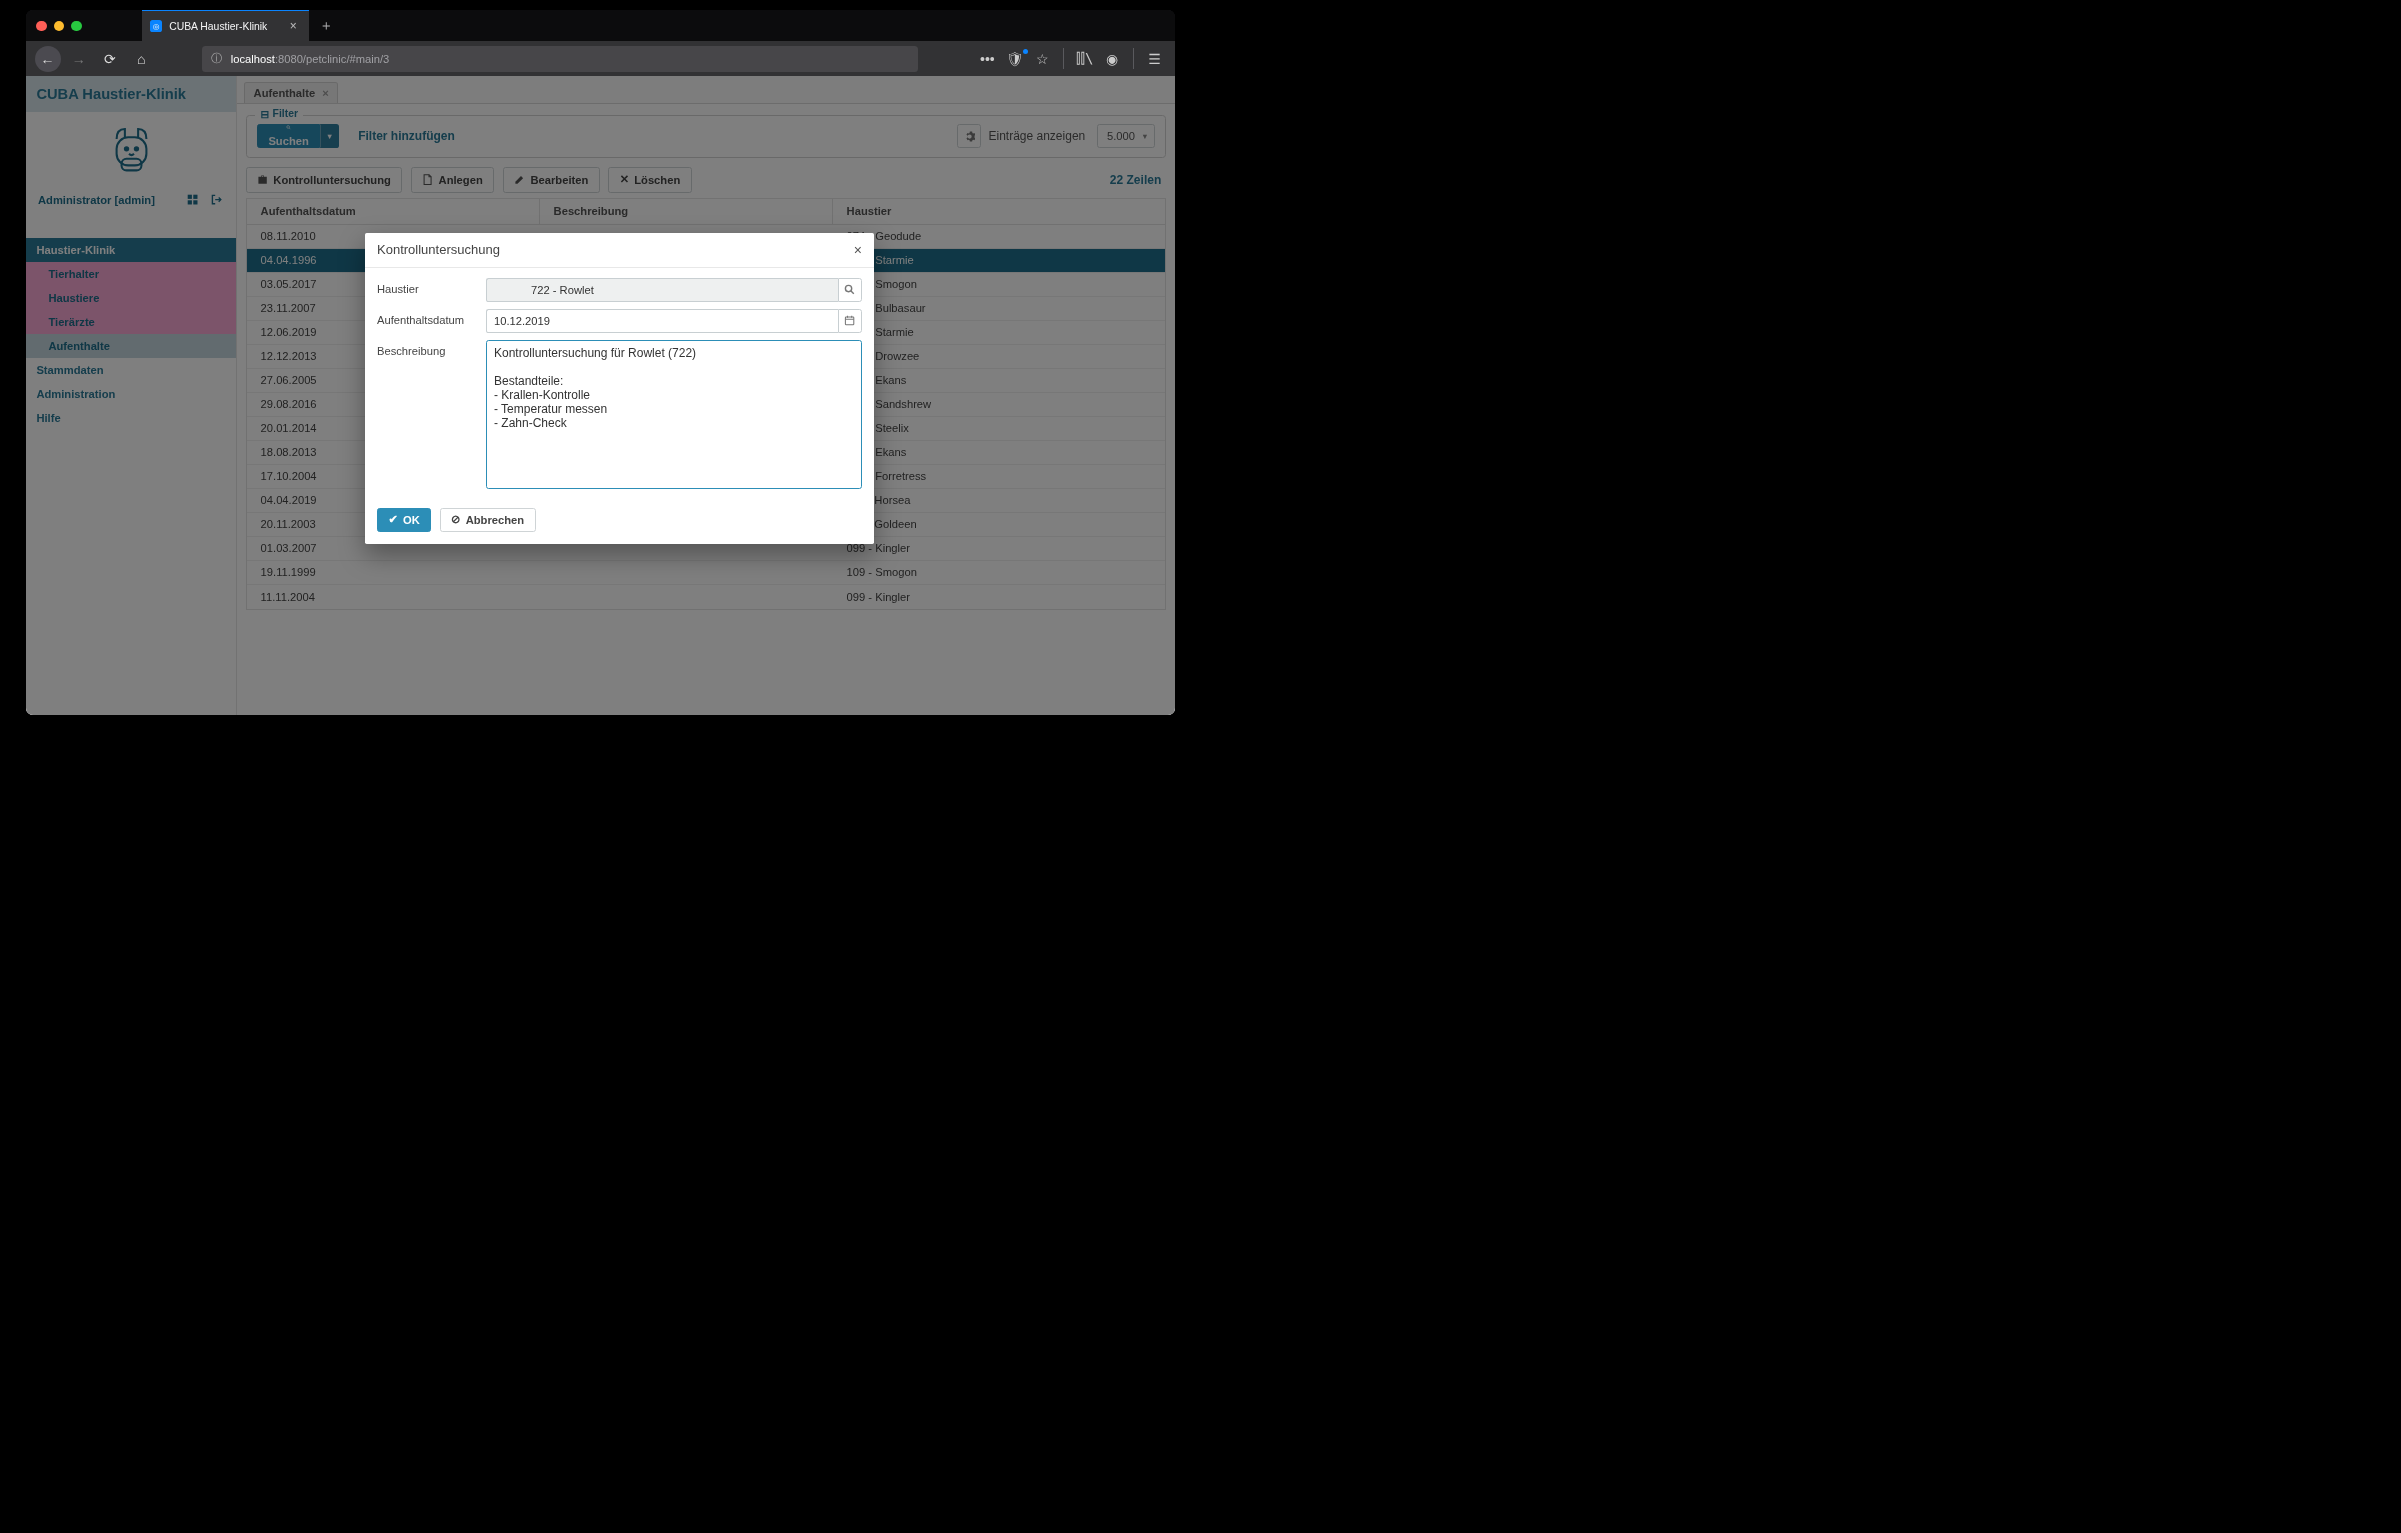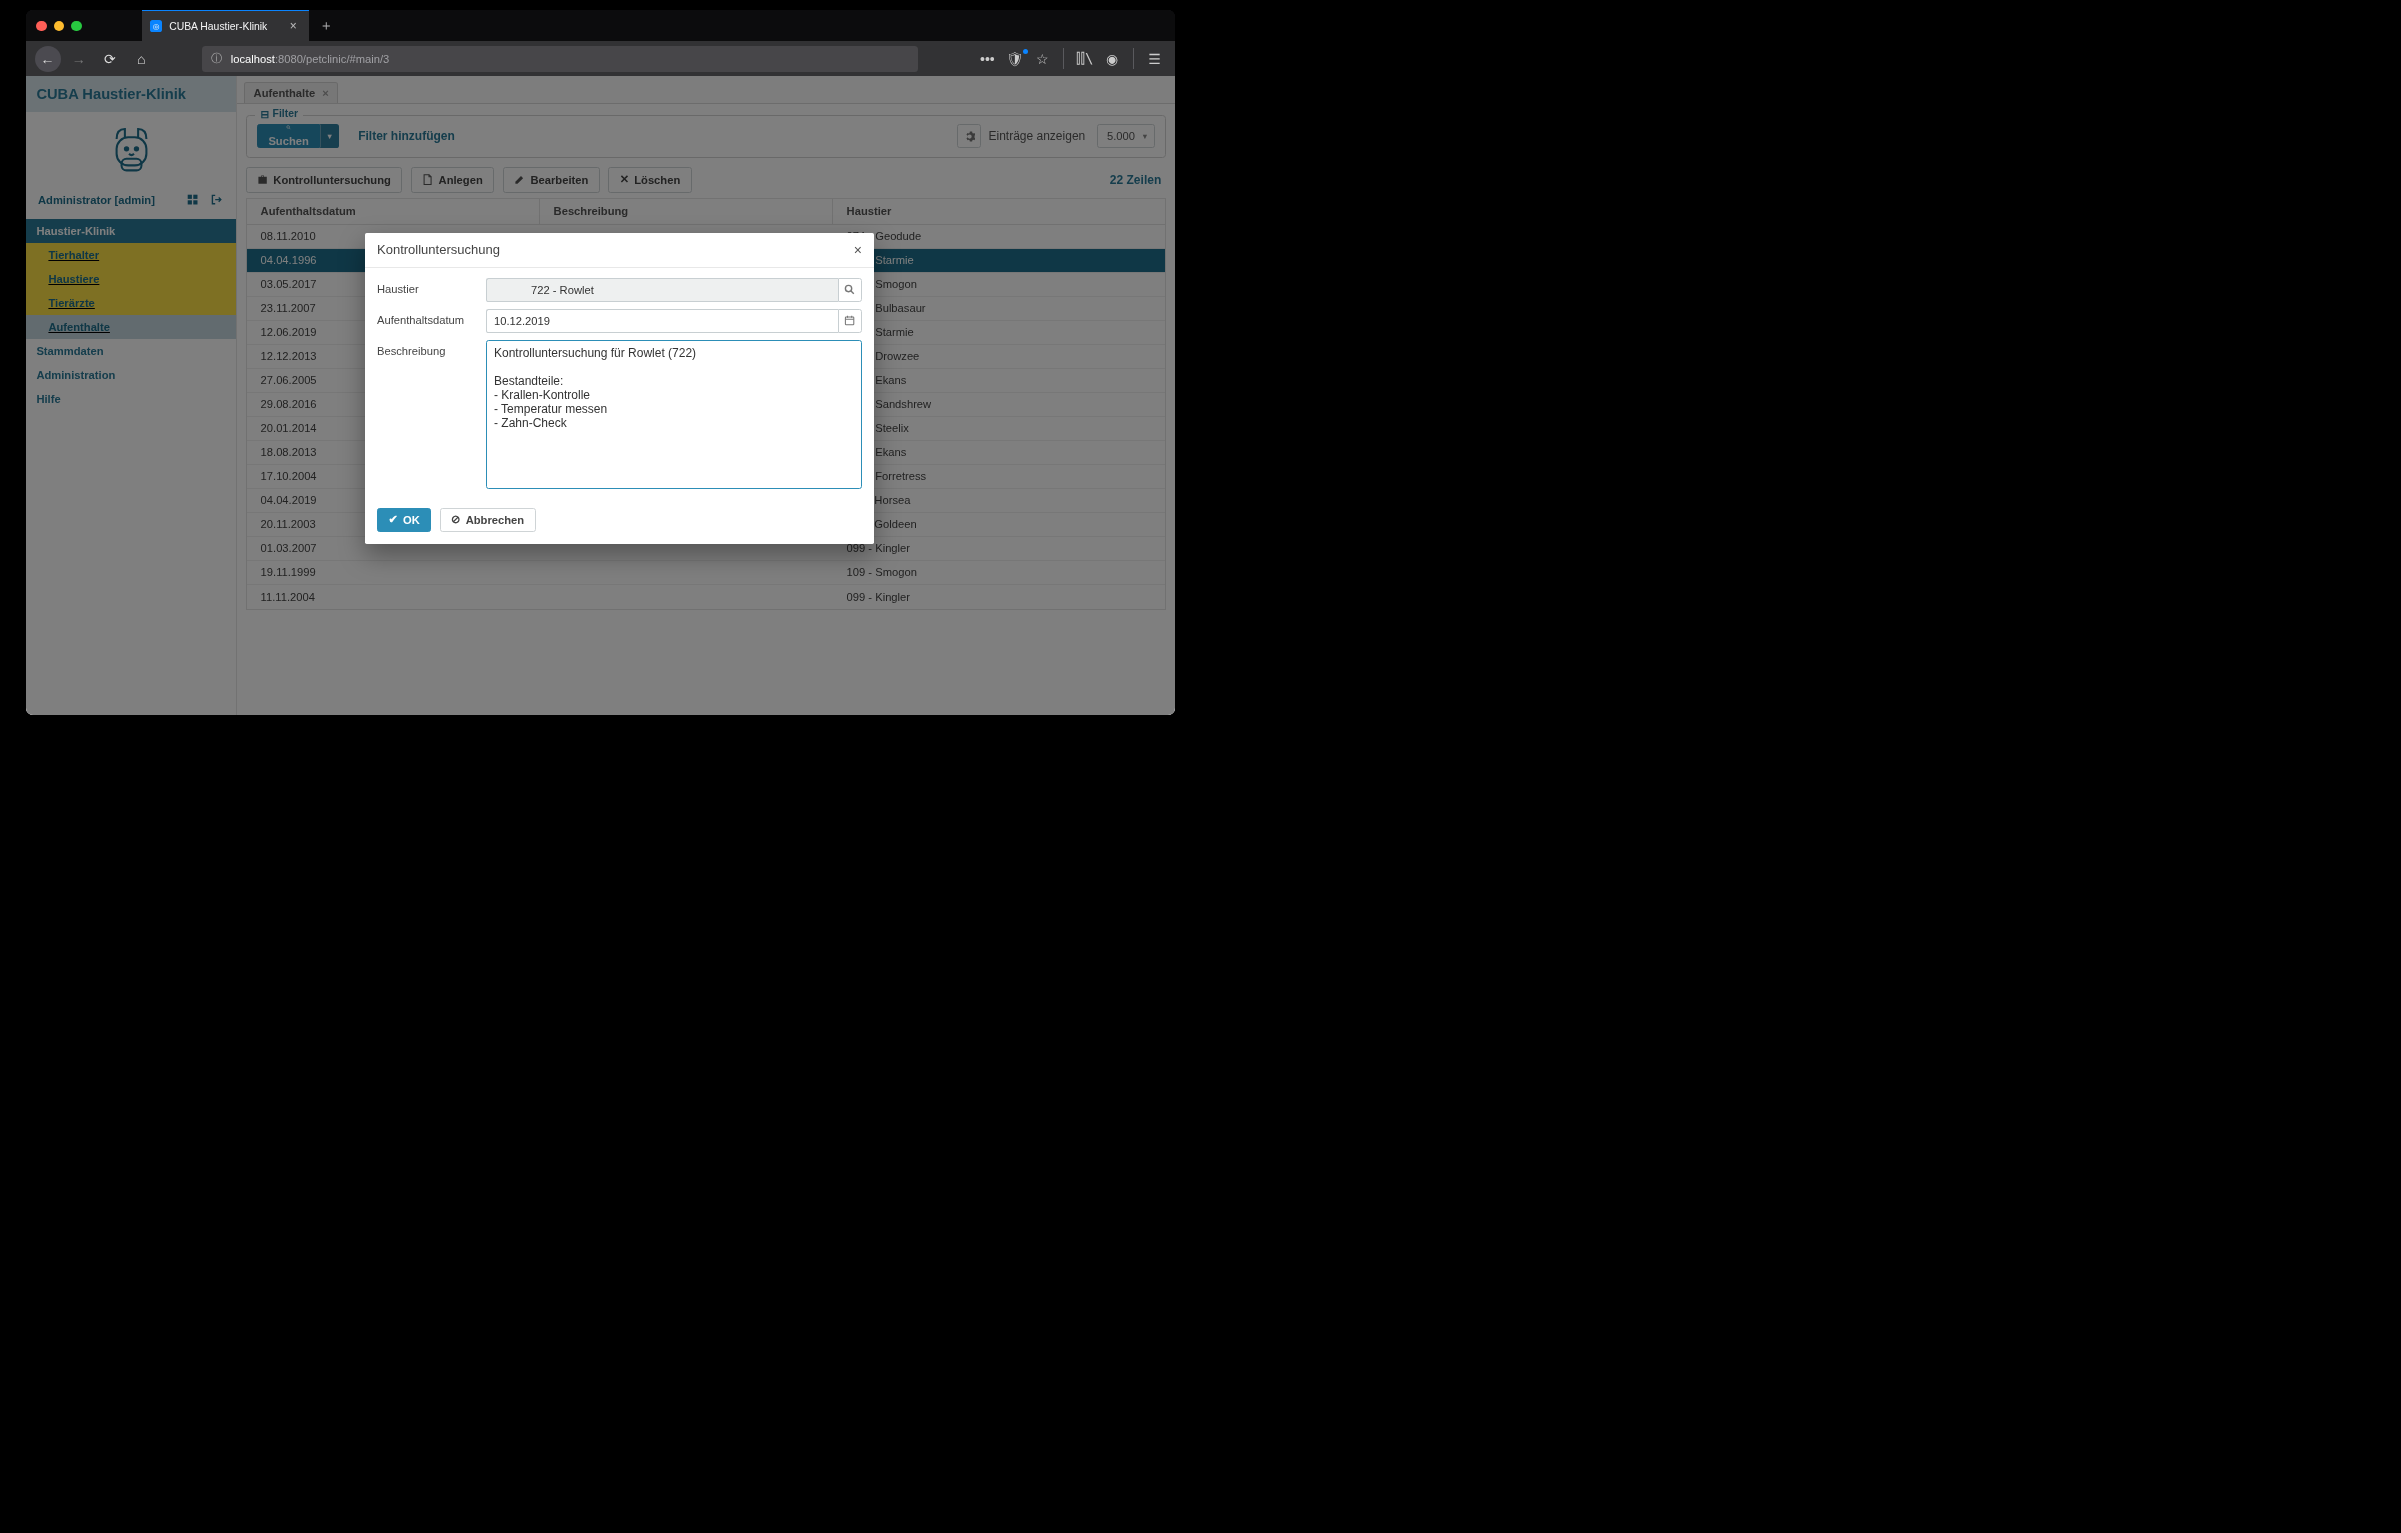--- a/index.html
+++ b/index.html
@@ -105,31 +105,31 @@
   .admin-row {
     display:flex; align-items:center;
     padding: 5.2px 12px 12px;
     gap:8.6px;
     color:#1e6f8c;
     font-size:11.2px;
     font-weight:600;
   }
   .admin-row .sp { flex:1; }
   .admin-row .ico { width:15.5px; text-align:center; font-size:11.2px; }
-  .menu { margin-top:0; }
+  .menu { margin-top:19px; }
   .menu .grp, .menu .itm {
     display:block;
     padding: 6px 10.4px;
     font-size:11.2px;
     color:#2b7b99;
     font-weight:600;
     cursor:pointer;
   }
   .menu .grp.open { background:#2b7b99; color:#fff; }
-  .menu .sub { background:#fde047;text-decoration:underline; }
+  .menu .sub { background:#f9a8d4; }
   .menu .sub .itm { padding-left:22.4px; font-weight:600; font-size:11.2px; color:#1e6f8c; }
   .menu .sub .itm.active { background:#c5d7de; }
 
   .main {
     flex:1;
     display:flex; flex-direction:column;
     background:#fff;
     min-width:0;
   }
   .page-tabs {

